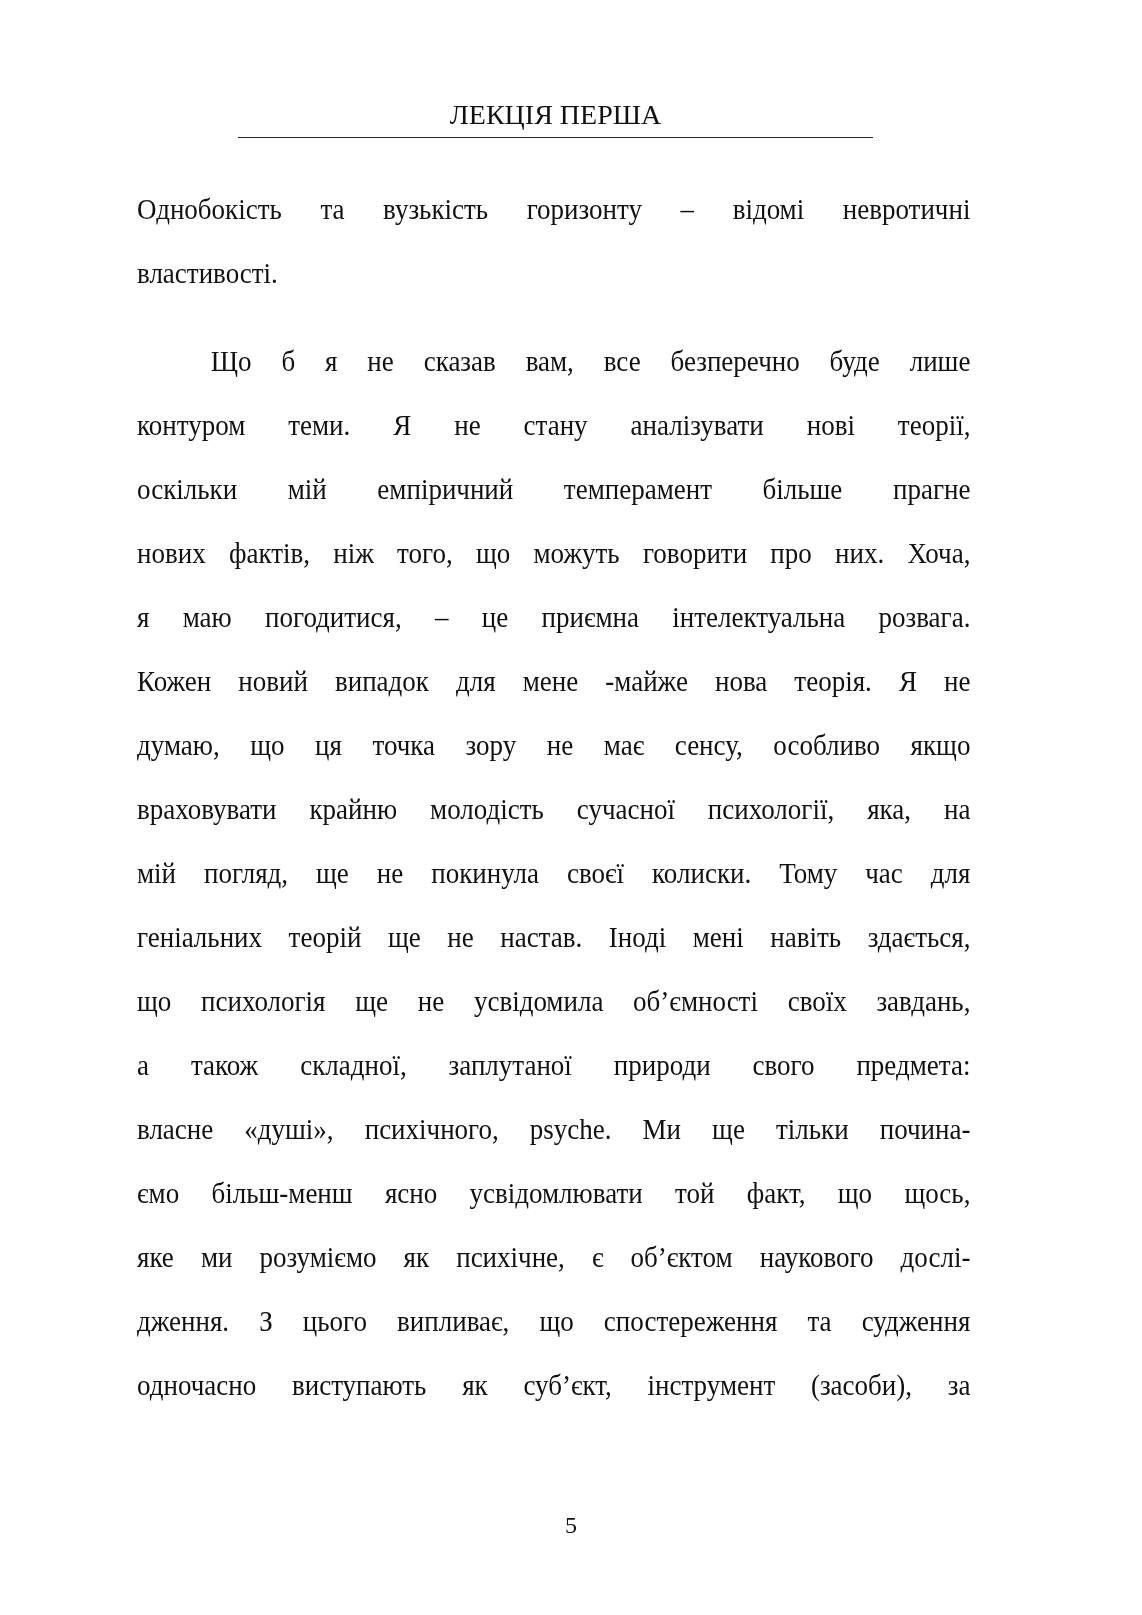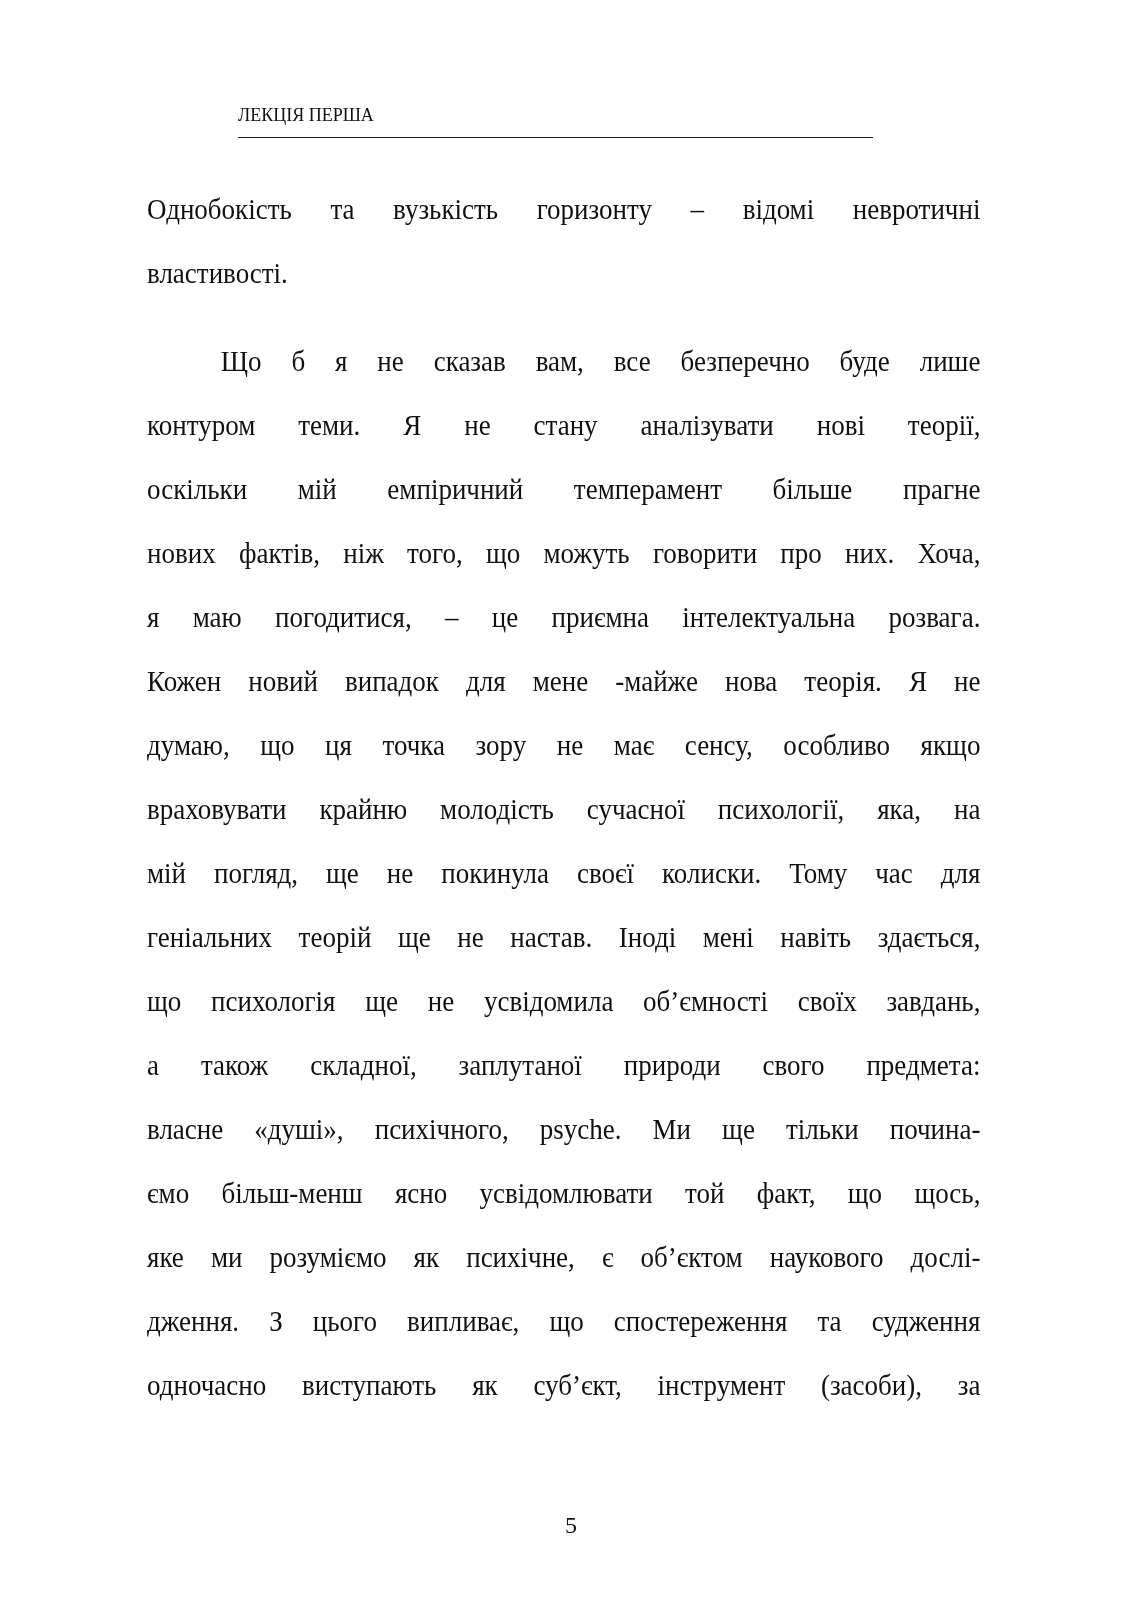--- a/index.html
+++ b/index.html
@@ -13,36 +13,36 @@
     position: relative;
     overflow: hidden;
     font-family: "Liberation Serif", "DejaVu Serif", serif;
     color: #111111;
   }
   .running-header {
     position: absolute;
     left: 238px;
     width: 635px;
     top: 100px;
-    text-align: left;
-    font-size: 18px;
+    text-align: center;
+    font-size: 28px;
     letter-spacing: 0px;
     line-height: 30px;
   }
   .header-rule {
     position: absolute;
     left: 238px;
     width: 635px;
     top: 137px;
     height: 0;
     border-top: 1.5px solid #222;
   }
   .body-text {
     position: absolute;
-    left: 147px;
+    left: 137px;
     width: 834px;
     top: 177px;
   }
   .line {
     font-size: 30px;
     line-height: 64px;
     height: 64px;
     white-space: nowrap;
     text-align: justify;
     text-align-last: justify;

